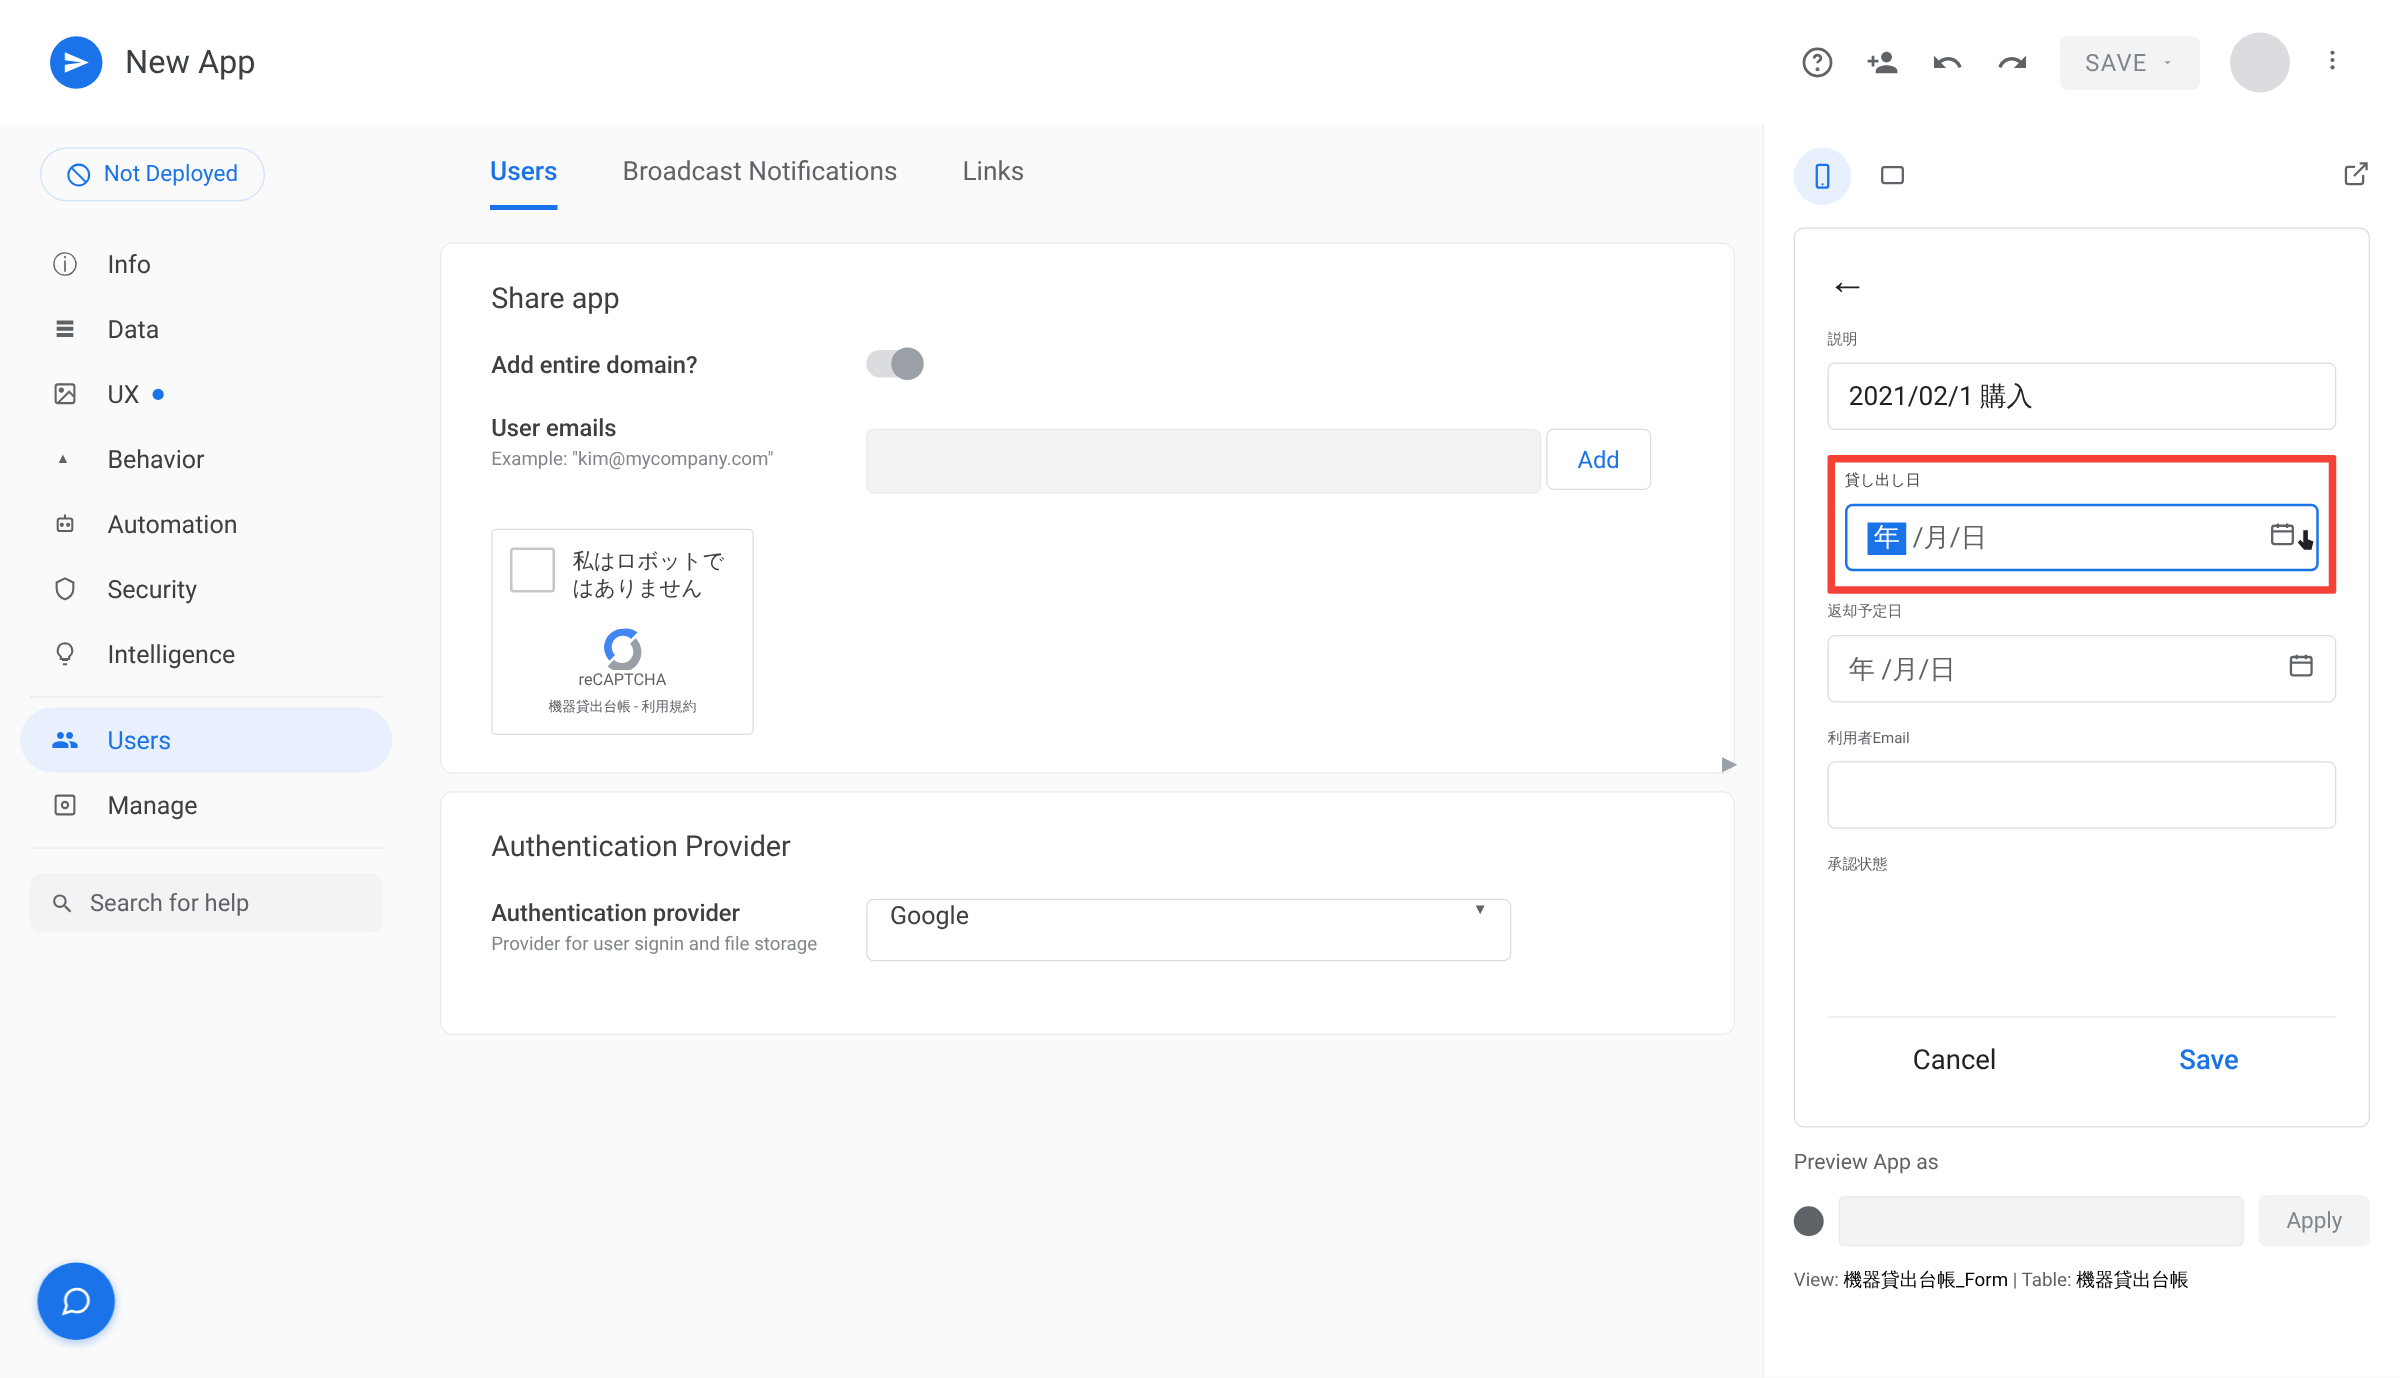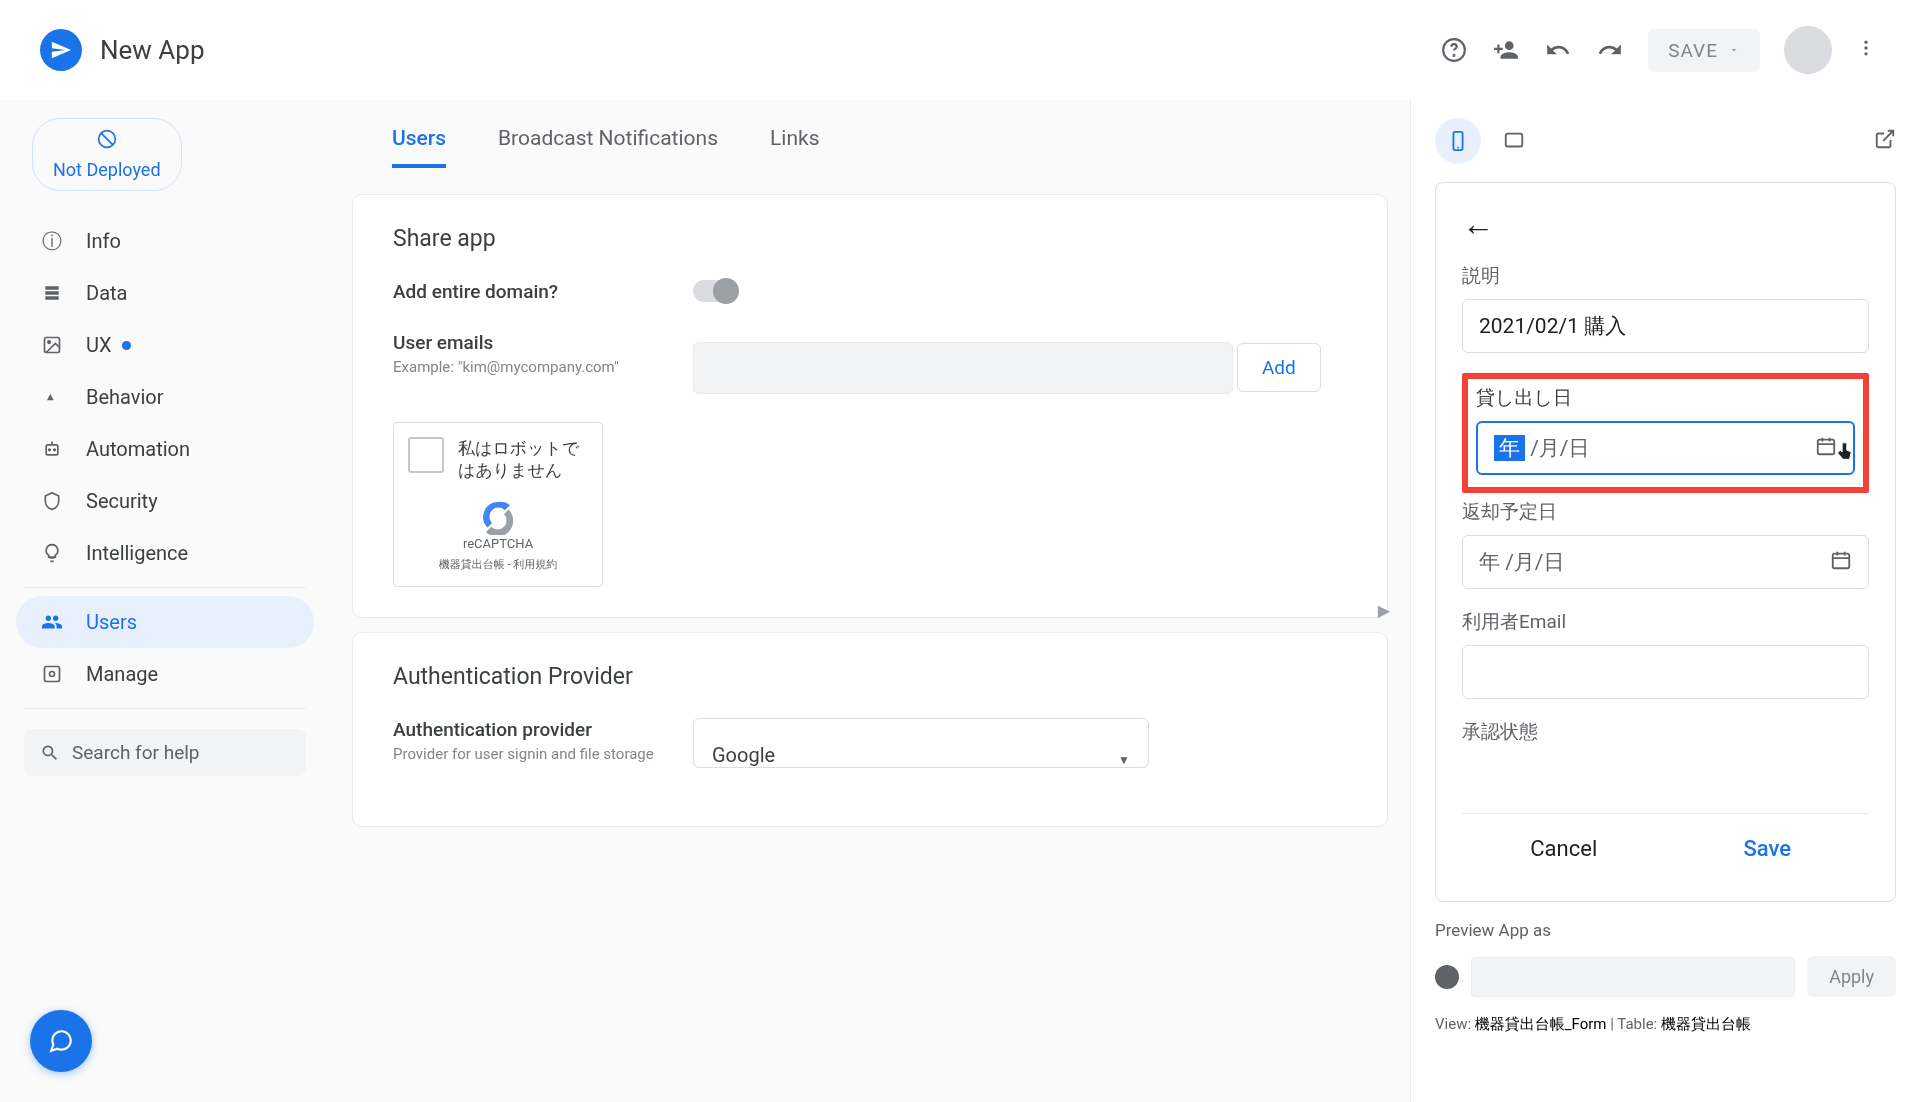--- a/index.html
+++ b/index.html
@@ -15,21 +15,21 @@
 .save-btn { display: flex; align-items: center; gap: 10px; padding: 10px 20px; background: #f1f3f4; border-radius: 6px; cursor: pointer; }
 .save-btn span { font-size: 19px; letter-spacing: 1px; color: #80868b; }
 .avatar { width: 48px; height: 48px; border-radius: 50%; background: #dadce0; }
 .more-btn { width: 24px; color: #5f6368; cursor: pointer; }
 
 
 .main { display: flex; height: calc(100% - 100px); }
 
 
 .sidebar { width: 330px; padding: 12px 16px; display: flex; flex-direction: column; }
-.deploy-badge { align-self: flex-start; display: flex; align-items: center; gap: 10px; padding: 10px 20px; border: 1.5px solid #cfe3fb; border-radius: 28px; color: #1a73e8; font-size: 18px; margin: 6px 0 24px 16px; cursor: pointer; flex-direction: column; }
+.deploy-badge { align-self: flex-start; display: flex; align-items: center; gap: 10px; padding: 10px 20px; border: 1.5px solid #cfe3fb; border-radius: 28px; color: #1a73e8; font-size: 18px; margin: 6px 0 24px 16px; cursor: pointer; }
 .nav-item { display: flex; align-items: center; gap: 22px; padding: 14px 24px; border-radius: 28px; font-size: 20px; color: #3c4043; cursor: pointer; }
 .nav-item.active { background: #e8f0fe; color: #1a73e8; }
 .nav-icon { width: 24px; height: 24px; display: flex; align-items: center; justify-content: center; color: #5f6368; }
 .nav-item.active .nav-icon { color: #1a73e8; }
 .nav-divider { height: 1px; background: #e8eaed; margin: 8px 8px; }
 .nav-dot { width: 9px; height: 9px; border-radius: 50%; background: #1a73e8; margin-left: -12px; }
 .search-box { margin: 12px 8px; display: flex; align-items: center; gap: 12px; padding: 12px 16px; background: #f1f3f4; border-radius: 8px; color: #5f6368; font-size: 19px; cursor: text; }
 .chat-fab { position: fixed; bottom: 30px; left: 30px; width: 62px; height: 62px; border-radius: 50%; background: #1a73e8; display: flex; align-items: center; justify-content: center; cursor: pointer; box-shadow: 0 2px 8px rgba(26,115,232,0.4); }
 
 
@@ -51,39 +51,39 @@
 
 .captcha { width: 210px; border: 1px solid #dadce0; border-radius: 4px; padding: 14px; margin-top: 6px; }
 .captcha-top { display: flex; align-items: flex-start; gap: 14px; }
 .captcha-check { width: 36px; height: 36px; border: 2px solid #c4c7c5; border-radius: 3px; cursor: pointer; flex-shrink: 0; }
 .captcha-text { font-size: 17px; color: #3c4043; line-height: 1.3; }
 .captcha-bottom { margin-top: 18px; display: flex; flex-direction: column; align-items: center; }
 .captcha-logo { width: 36px; height: 36px; }
 .captcha-brand { font-size: 13px; color: #5f6368; margin-top: 1px; }
 .captcha-links { font-size: 11px; color: #5f6368; margin-top: 6px; }
 
-.select { width: 456px; height: 50px; border: 1px solid #dadce0; border-radius: 6px; display: flex; align-items: flex-end; padding: 0 18px; font-size: 20px; color: #3c4043; cursor: pointer; justify-content: space-between; }
+.select { width: 516px; height: 50px; border: 1px solid #dadce0; border-radius: 6px; display: flex; align-items: flex-start; padding: 0 18px; font-size: 20px; color: #3c4043; cursor: pointer; justify-content: space-between; }
 .select .chev { color: #5f6368; font-size: 12px; }
 
 .side-chevron { position: absolute; right: 20px; top: 50%; color: #9aa0a6; cursor: pointer; }
 .content-wrap { position: relative; }
 
 
 .preview { width: 510px; background: #fff; border-left: 1px solid #e8eaed; display: flex; flex-direction: column; padding: 18px 24px 14px 24px; }
 .preview-top { display: flex; align-items: center; gap: 16px; margin-bottom: 18px; }
 .device-toggle { display: flex; gap: 10px; }
 .device-btn { width: 46px; height: 46px; border-radius: 50%; display: flex; align-items: center; justify-content: center; cursor: pointer; color: #5f6368; }
 .device-btn.active { background: #e8f0fe; color: #1a73e8; }
 .open-ext { margin-left: auto; color: #5f6368; cursor: pointer; }
 
 .phone-card { border: 1px solid #dadce0; border-radius: 8px; padding: 22px 26px 18px 26px; flex: 0 0 auto; display: flex; flex-direction: column; height: 720px; }
 .back-row { margin-bottom: 20px; }
 .back-btn { font-size: 32px; color: #202124; cursor: pointer; }
 .field-group { margin-bottom: 20px; }
-.field-label { font-size: 19px; color: #5f6368; margin-bottom: 10px; }
+.field-label { font-size: 12px; color: #5f6368; margin-bottom: 10px; }
 .field-input { width: 100%; height: 54px; border: 1px solid #dadce0; border-radius: 6px; padding: 0 16px; font-size: 21px; color: #202124; display: flex; align-items: center; justify-content: space-between; cursor: text; }
 .field-input.focus { border: 2px solid #1a73e8; }
 .cal-icon { color: #5f6368; cursor: pointer; }
 .cursor-hand { width: 22px; height: 22px; }
 .highlight-box { border: 6px solid #f44336; padding: 6px 8px 12px 8px; margin-bottom: 6px; border-radius: 2px; }
 .highlight-box .field-label { color: #3c4043; }
 .date-ph .yr { background: #1a73e8; color: #fff; padding: 1px 5px; }
 .date-ph { color: #5f6368; }
 
 .phone-actions { margin-top: auto; display: flex; border-top: 1px solid #e8eaed; }

